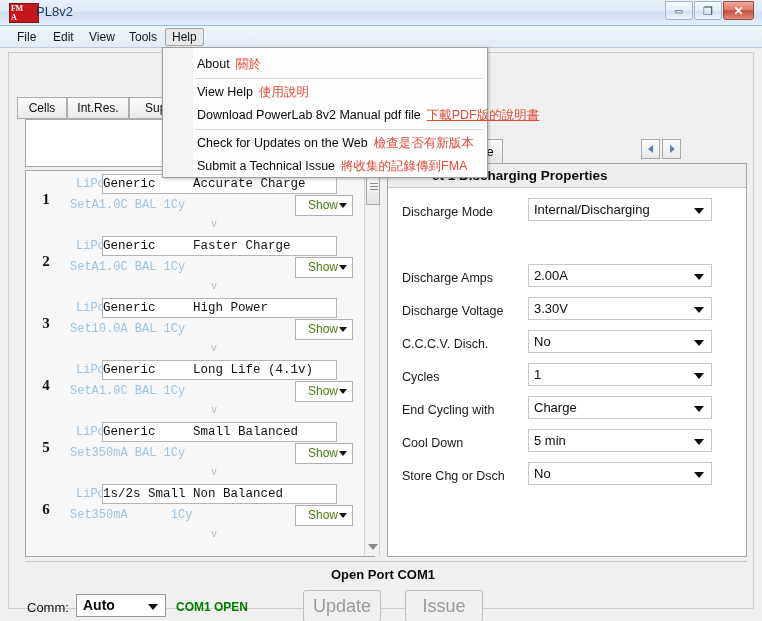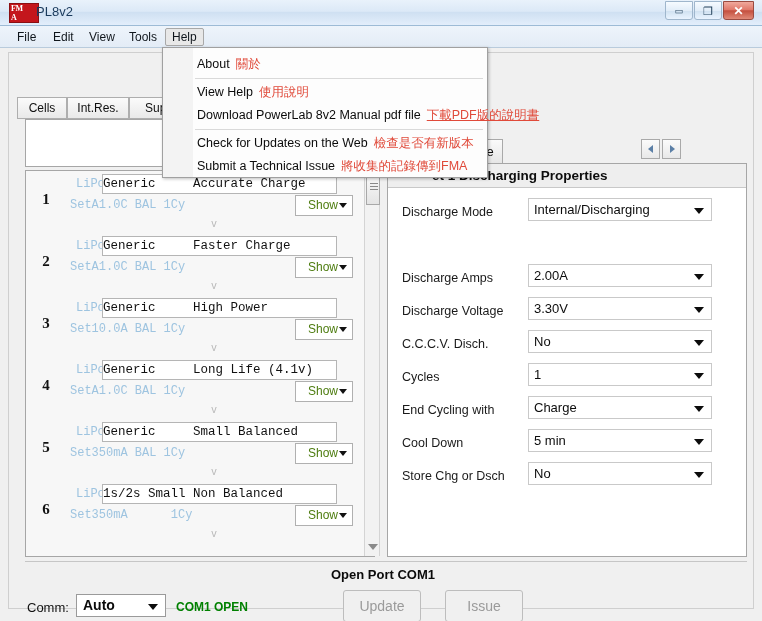--- a/index.html
+++ b/index.html
@@ -349,22 +349,22 @@
     position: absolute; left: 167px; top: 547px;
     font-size: 12px; font-weight: bold; color: #008000;
     white-space: nowrap;
   }
   .bigbtn {
     position: absolute; top: 537px;
     width: 78px; height: 32px;
     background: #f0f0f0;
     border: 1px solid #bdbdbd;
     border-radius: 3px;
-    font-size: 14px; color: #9a9a9a;
-    line-height: 30px; text-align: center; margin-left: 40px;
+    font-size: 18px; color: #9a9a9a;
+    line-height: 30px; text-align: center;
   }
   #btn-update { left: 294px; }
   #btn-cancel { left: 396px; }
 </style>
 </head>
 <body>
 
 <div id="app-window">
 
   <div id="titlebar">

